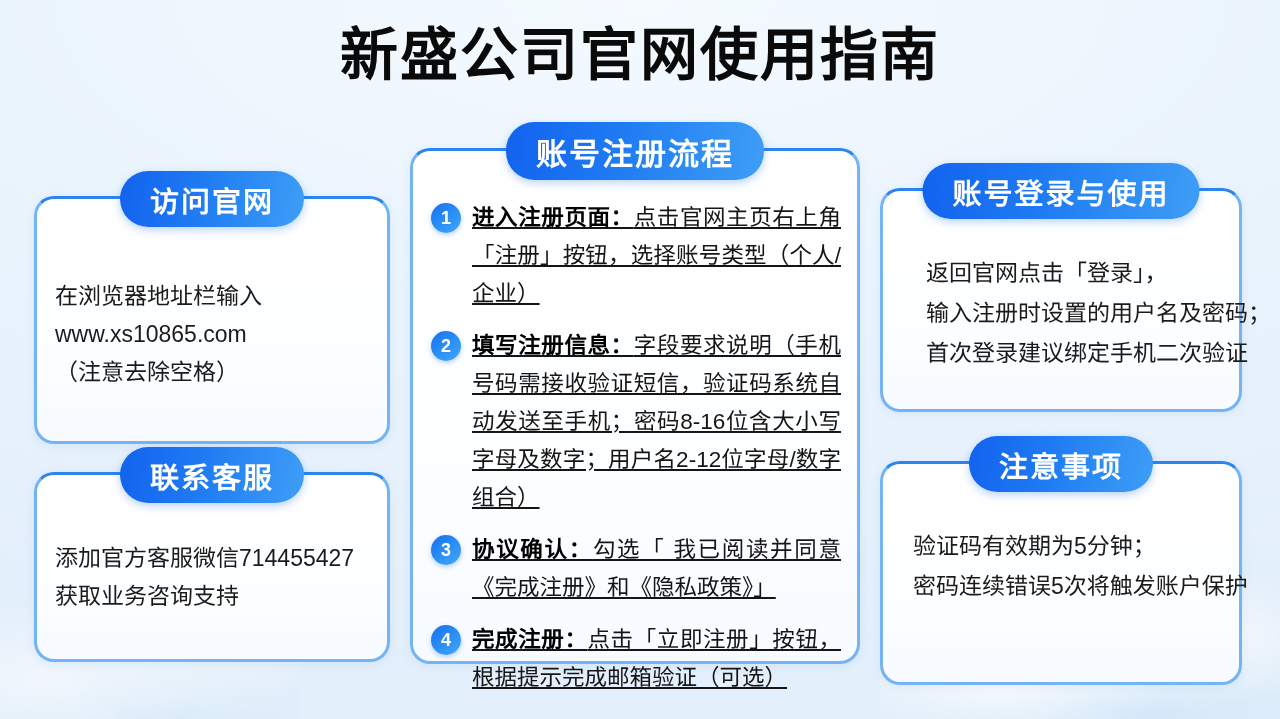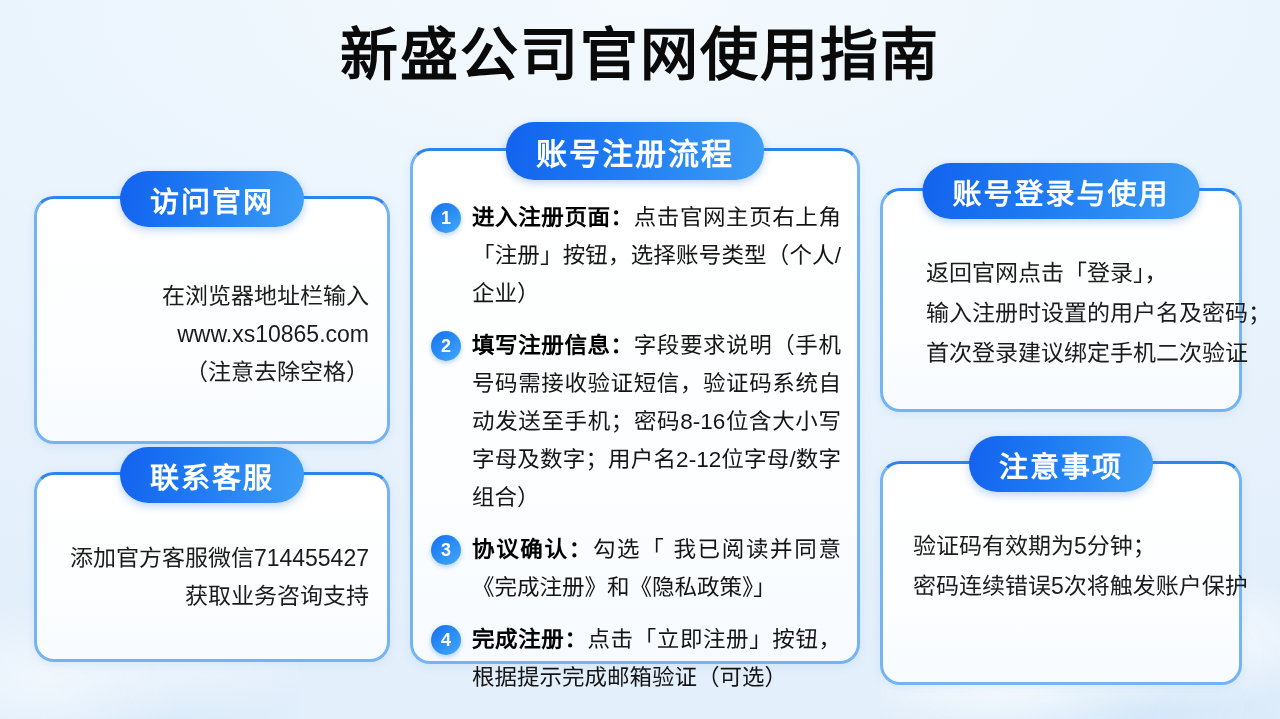--- a/index.html
+++ b/index.html
@@ -100,21 +100,21 @@
     position: absolute;
     left: 0;
     right: 0;
     box-sizing: border-box;
     padding: 0 18px;
   }
 
   
   .centered-lines {
     width: 100%;
-    text-align: right;
+    text-align: left;
     font-size: 23px;
     line-height: 38px;
     color: #1b1b1b;
   }
   .centered-lines .ln { display: block; white-space: nowrap; }
 
   .left-lines {
     width: 100%;
     text-align: left;
     font-size: 23px;
@@ -164,20 +164,21 @@
     text-align: center;
     box-shadow: 0 2px 5px rgba(30, 115, 220, 0.32);
   }
 
   .step-text {
     flex: 1 1 auto;
     font-size: 22.5px;
     line-height: 38px;
     color: #151515;
     text-align: justify;
+    text-decoration: underline;
   }
   .step-text .step-title {
     font-weight: bold;
     color: #000000;
   }
 </style>
 </head>
 <body>
 
 <div id="page">

